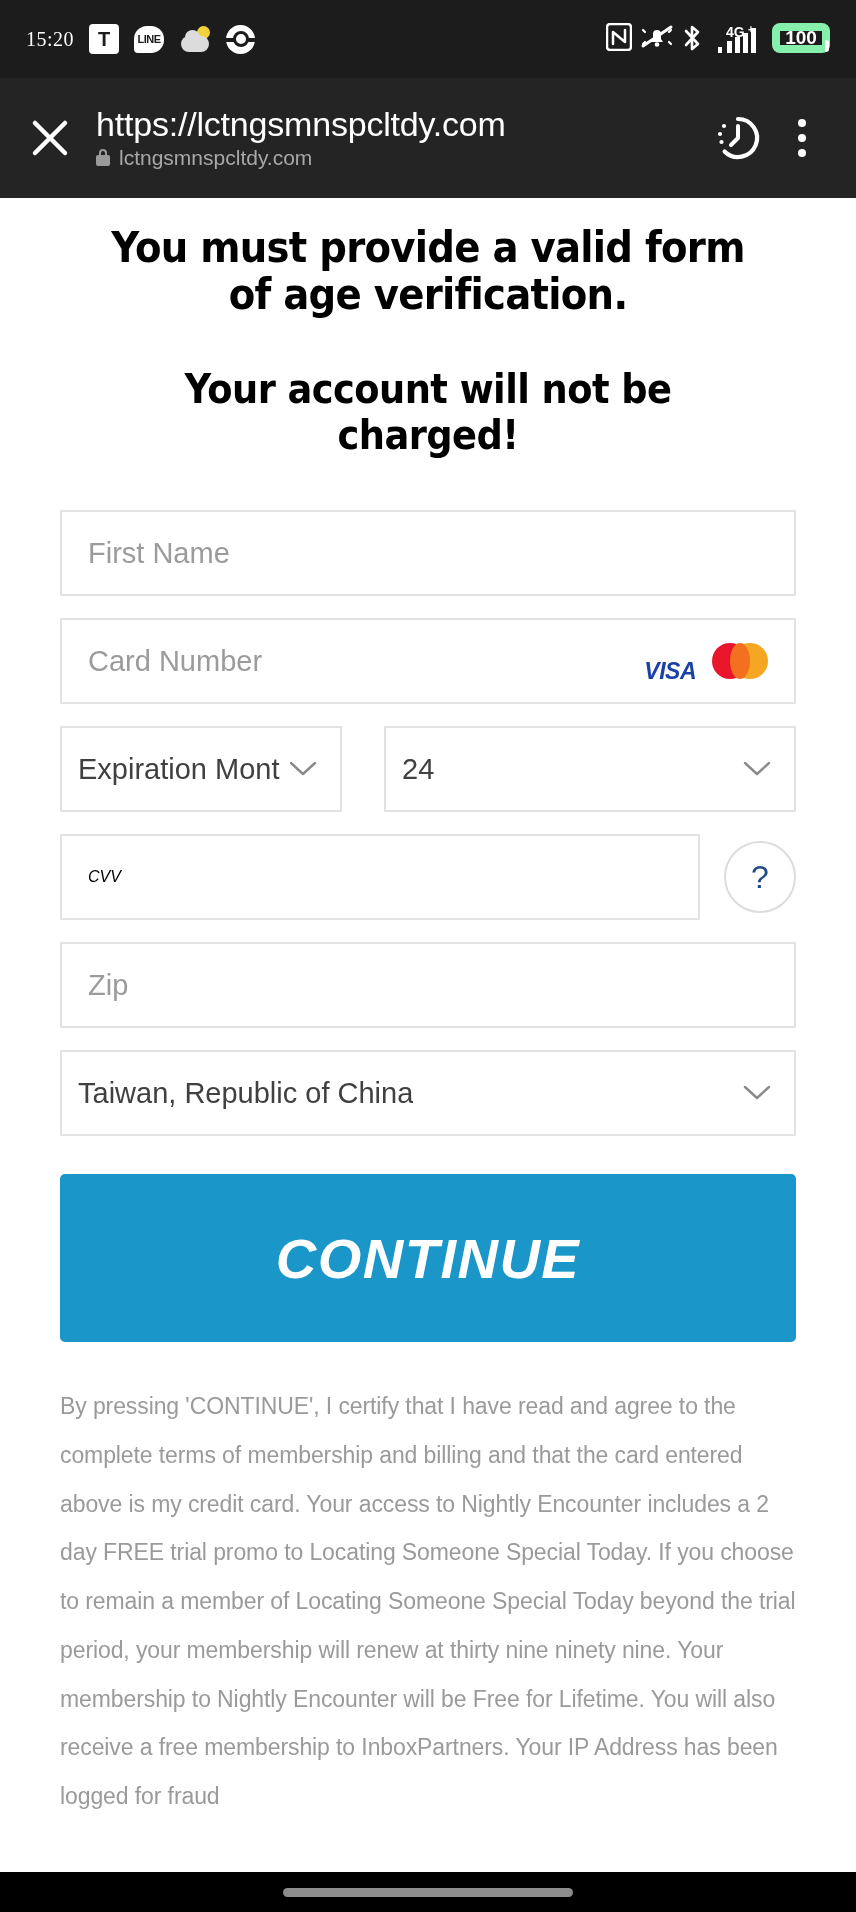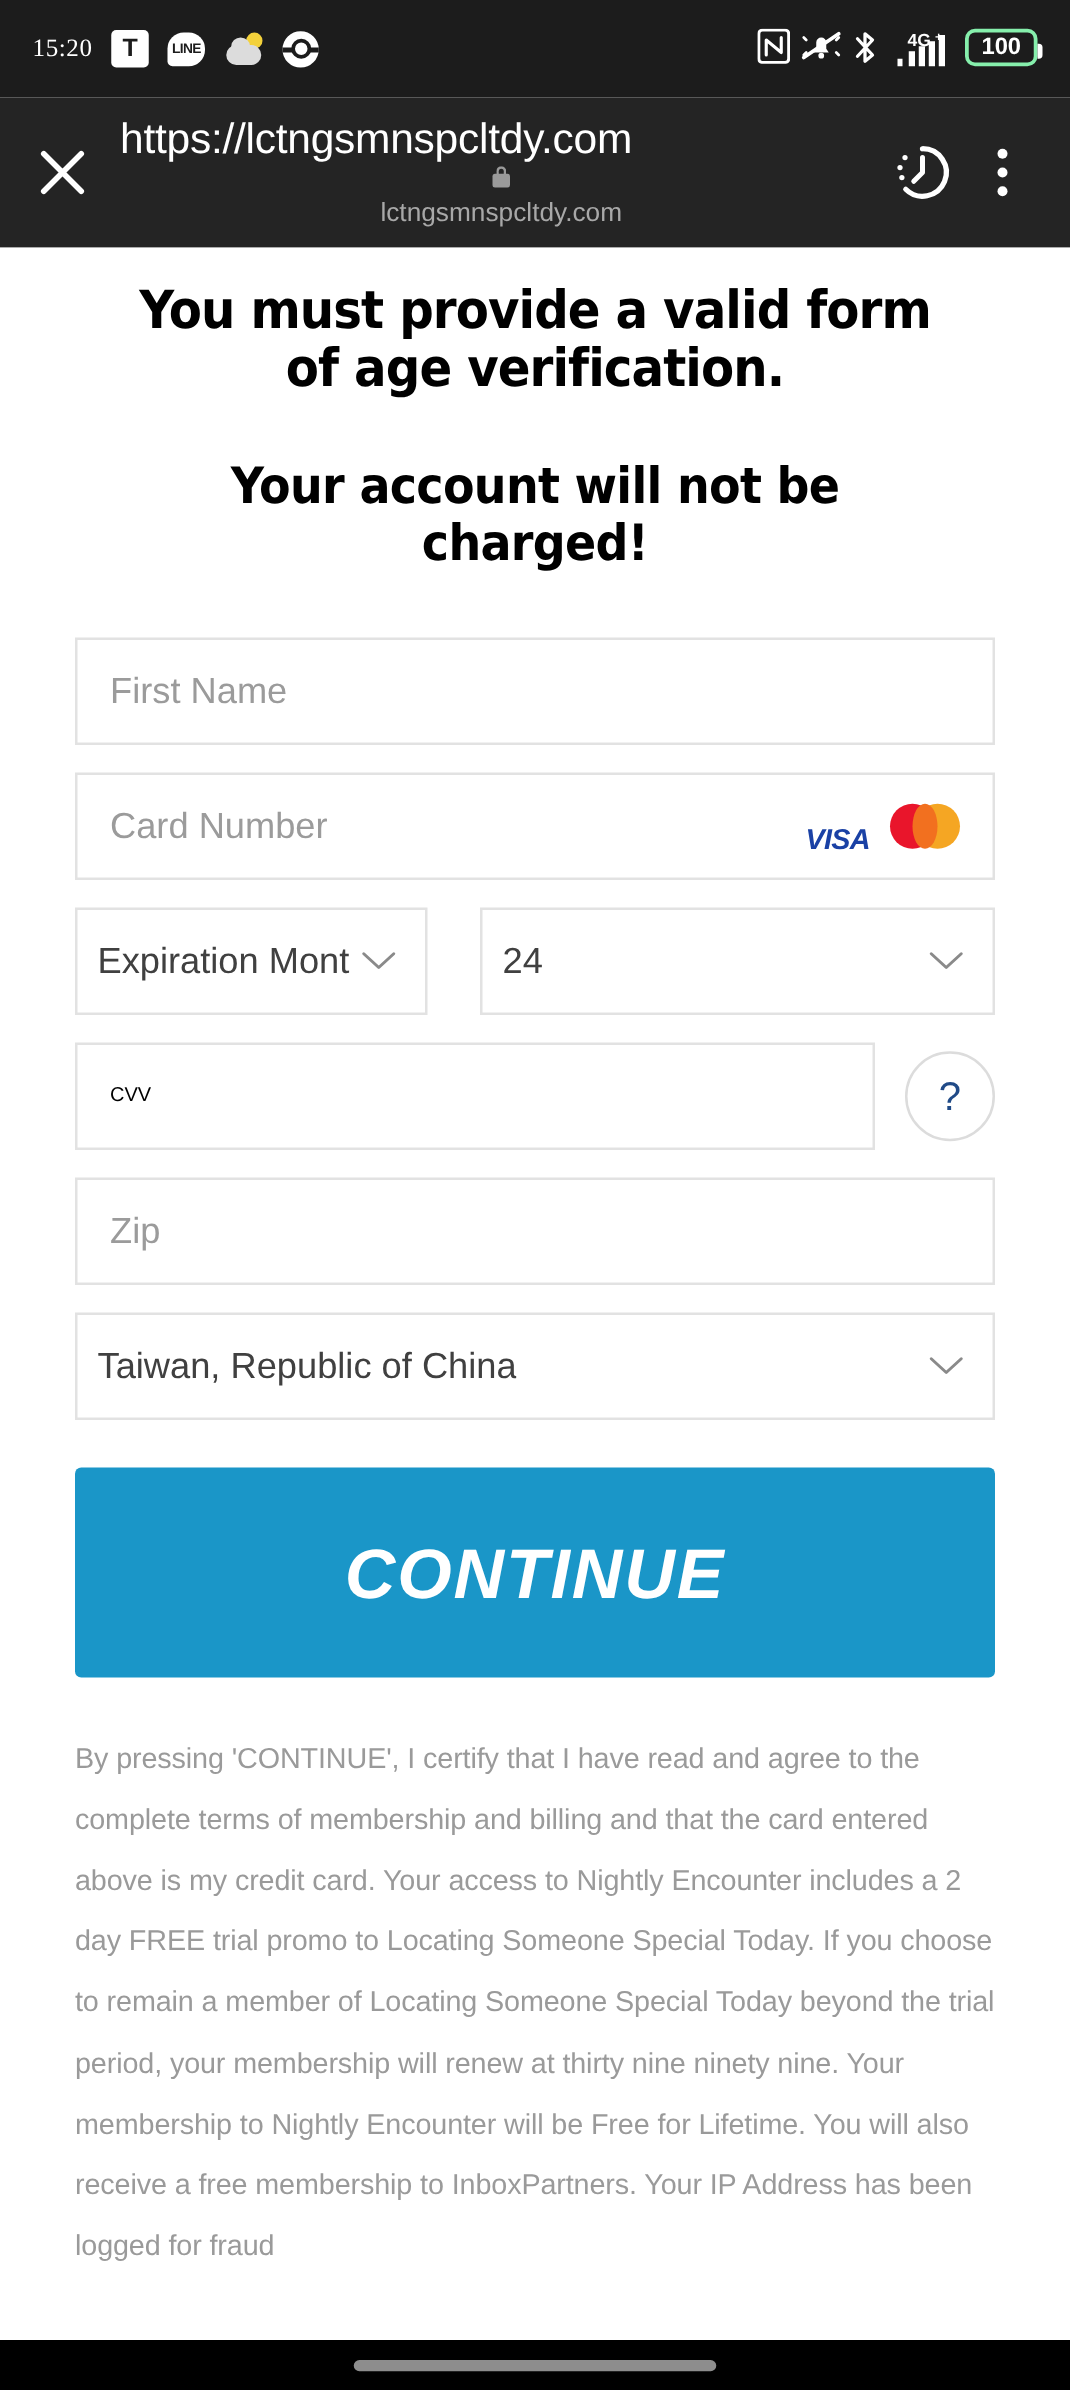--- a/index.html
+++ b/index.html
@@ -37,37 +37,37 @@
   .weather-ico .sun { position:absolute; right:1px; top:0; width:13px; height:13px;
       background:#f3d13b; border-radius:50%; }
   .pkmn-ico { width:29px; height:29px; border-radius:50%; background:#fff;
       position:relative; border:3px solid #fff; }
   .pkmn-ico::before { content:""; position:absolute; left:-3px; right:-3px; top:10px;
       height:4px; background:#1c1c1c; }
   .pkmn-ico::after { content:""; position:absolute; left:50%; top:50%;
       transform:translate(-50%,-50%); width:10px; height:10px; border-radius:50%;
       background:#fff; border:3px solid #1c1c1c; }
 
-  .battery { width:58px; height:30px; border:3px solid #86efac; border-radius:8px;
+  .battery { width:58px; height:30px; border:8px solid #86efac; border-radius:8px;
       display:flex; align-items:center; justify-content:center; position:relative; }
   .battery span { font-size:19px; font-weight:600; color:#fff; }
   .battery::after { content:""; position:absolute; right:-7px; top:9px;
       width:4px; height:12px; background:#fff; border-radius:0 3px 3px 0; }
 
   
   .browserbar {
     height:120px; background:#242424; display:flex; align-items:center;
     padding:0 22px; color:#fff;
   }
   .close-btn { width:56px; height:56px; display:flex; align-items:center;
       justify-content:center; flex:none; }
   .url-block { flex:1; margin-left:18px; min-width:0; }
   .url-main { font-size:34px; font-weight:400; line-height:1.08; color:#fff;
       white-space:nowrap; overflow:hidden; letter-spacing:-.2px; }
-  .url-sub { display:flex; align-items:center; gap:9px; margin-top:3px;flex-direction:column; }
+  .url-sub { display:flex; align-items:center; gap:9px; margin-top:3px; }
   .url-sub .lock { width:14px; height:17px; position:relative; flex:none; }
   .url-sub .lock .body { position:absolute; bottom:0; width:14px; height:11px;
       background:#9a9a9a; border-radius:2px; }
   .url-sub .lock .shackle { position:absolute; top:0; left:3px; width:8px; height:8px;
       border:2px solid #9a9a9a; border-bottom:none; border-radius:4px 4px 0 0; }
   .url-sub-text { font-size:21px; color:#a8a8a8; white-space:nowrap; overflow:hidden; }
   .tool-btn { width:64px; height:64px; display:flex; align-items:center;
       justify-content:center; flex:none; }
   .dots { display:flex; flex-direction:column; gap:7px; align-items:center; }
   .dots i { width:8px; height:8px; border-radius:50%; background:#fff; display:block; }
@@ -111,21 +111,21 @@
   .sel { height:86px; border:2px solid #e2e2e2; background:#fff;
       display:flex; align-items:center; padding:0 22px 0 16px; position:relative; }
   .sel .txt { font-size:29px; color:#404040; font-weight:300; white-space:nowrap;
       overflow:hidden; }
   .chev { margin-left:auto; flex:none; }
   .sel-month { width:282px; }
   .sel-year { flex:1; }
 
   .cvv-row { display:flex; align-items:center; gap:24px; margin-bottom:22px; }
   .cvv-field { flex:1; height:86px; border:2px solid #e2e2e2; display:flex;
-      align-items:center; padding:0 26px; }
+      align-items:center; padding:0 26px;font-style:italic; }
   .help-btn { width:72px; height:72px; border-radius:50%; border:2px solid #dcdcdc;
       display:flex; align-items:center; justify-content:center; flex:none;
       background:#fff; }
   .help-btn span { font-size:32px; color:#204a87; font-weight:400; line-height:1; }
 
   .country { margin-bottom:0; }
 
   .continue {
     margin-top:38px; height:168px; width:100%; background:#1a96c8; border:none;
     border-radius:5px; color:#fff; font-size:56px; font-weight:bold;

